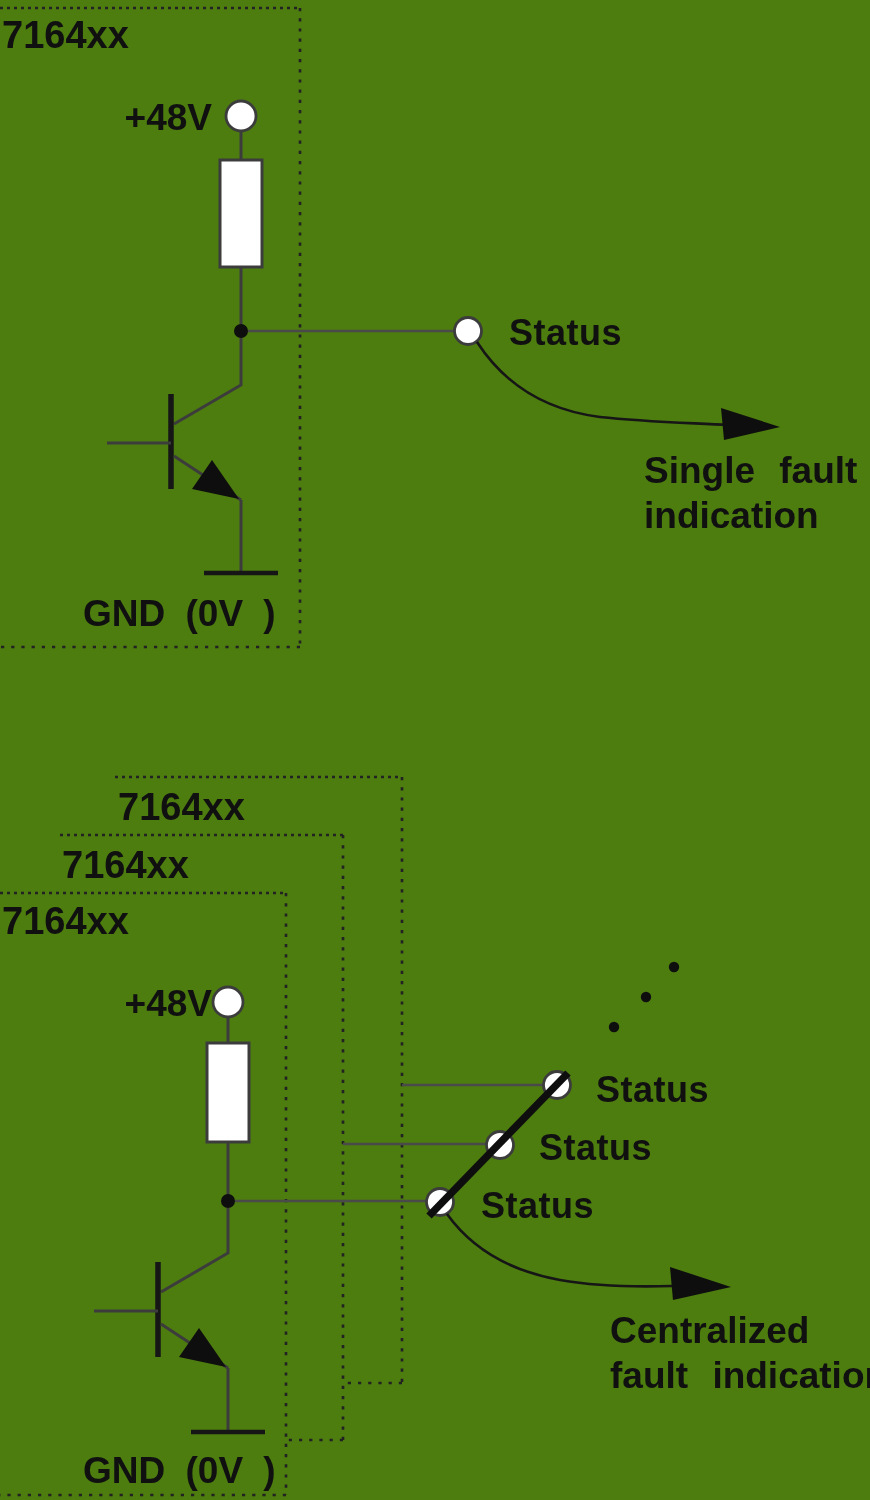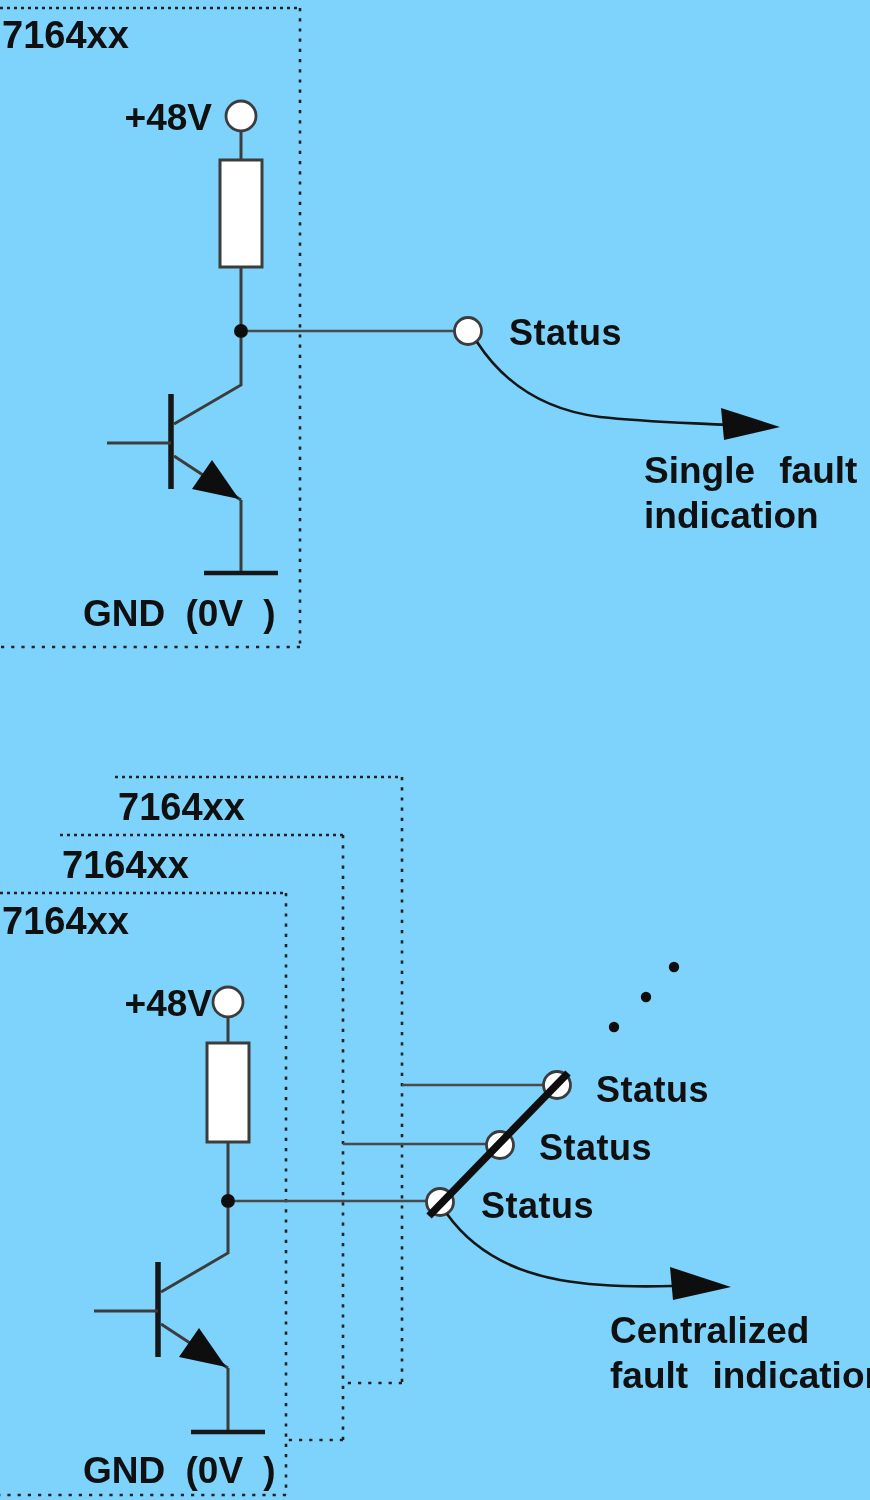--- a/index.html
+++ b/index.html
@@ -4,21 +4,21 @@
 <style>
   html, body {
     margin: 0;
     padding: 0;
     background: #ffffff;
   }
   .canvas {
     position: relative;
     width: 870px;
     height: 1500px;
-    background: #7dd3fc;
+    background: #4d7c0f;
     overflow: hidden;
   }
   svg text {
     font-family: "Liberation Sans", sans-serif;
     font-weight: 600;
     fill: #101010;
   }
   .lbl-module   { font-size: 38px; }
   .lbl-supply   { font-size: 37px; }
   .lbl-status   { font-size: 36px; letter-spacing: 0.5px; }

